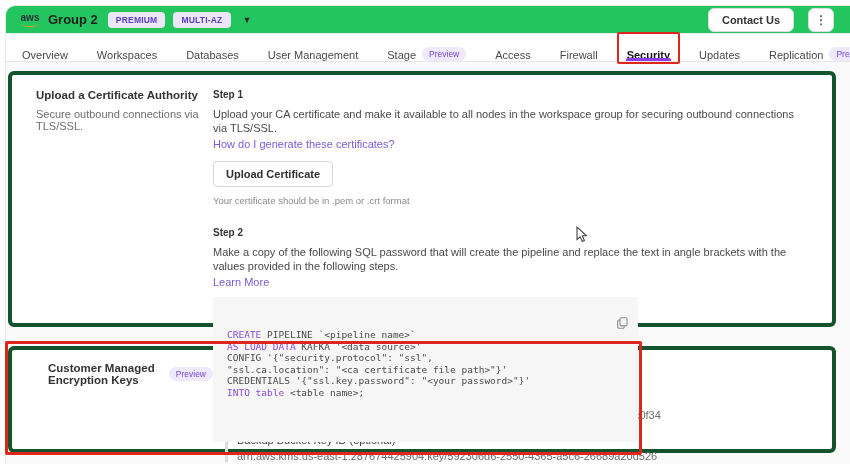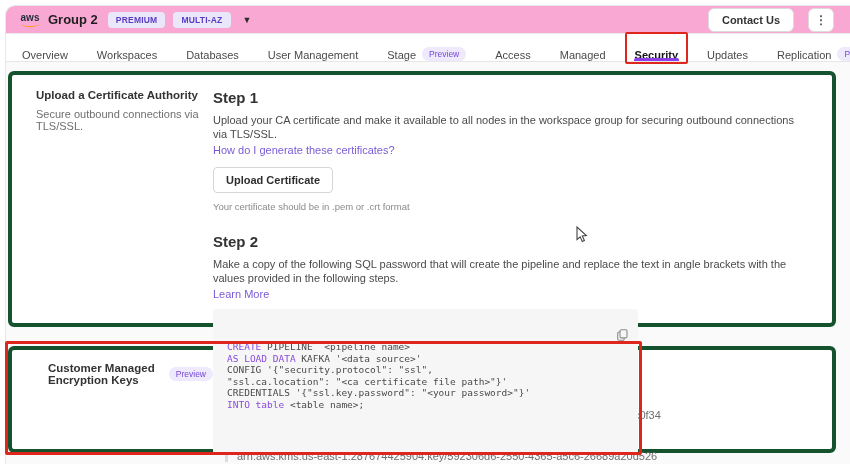--- a/index.html
+++ b/index.html
@@ -12,21 +12,21 @@
     overflow:hidden;
   }
   .page { position:absolute; inset:0; }
   .panel {
     position:absolute; left:5px; top:5px; right:0; bottom:0;
     border-left:1px solid #e7e7e7; border-top:1px solid #e7e7e7;
     border-top-left-radius:10px; overflow:hidden; background:#fafafa;
   }
   
   .header-row {
-    height:28px; background:#f9a8d4; border-bottom:1px solid #ececec;
+    height:28px; background:#22c55e; border-bottom:1px solid #ececec;
     display:flex; align-items:center; padding:0 16px 0 14px;
   }
   .header-left { display:flex; align-items:center; gap:8px; }
   .aws-logo { position:relative; width:20px; height:14px; font-weight:bold; font-size:10px; color:#252f3e; text-align:center; line-height:10px; }
   .aws-logo::after { content:""; position:absolute; left:1px; right:1px; bottom:0; height:5px; border-bottom:1.6px solid #ff9900; border-radius:0 0 50% 50%; }
   .group-title { font-size:13px; font-weight:bold; color:#1e1e1e; margin-right:2px; }
   .hbadge {
     background:#ebe7fa; color:#5b3bc4; font-size:8.5px; font-weight:bold;
     padding:3px 8px; border-radius:4px; letter-spacing:.2px; white-space:nowrap;
   }
@@ -54,21 +54,21 @@
   .tab-red-box { position:absolute; left:-9px; right:-9px; top:-2px; bottom:-3px; border:2.5px solid #df261c; border-radius:2px; pointer-events:none; z-index:6; }
   
   .content { position:relative; }
   .card { background:#fff; border:4px solid #14532d; border-radius:6px; margin:0 14px 0 2px; }
   .card1 { margin-top:9px; height:256px; padding:14px 24px 18px; display:flex; gap:12px; }
   .card2 { margin-top:19px; height:107px; padding:12px 36px; display:flex; gap:12px; }
   .col-left { width:165px; flex:none; }
   .col-right { flex:1; max-width:604px; }
   .card-title { font-size:11.5px; font-weight:bold; color:#333; }
   .card-sub { font-size:11px; color:#6f6f6f; margin-top:7px; }
-  .step-title { font-size:15px; font-weight:bold; color:#333; }
+  .step-title { font-size:10px; font-weight:bold; color:#333; }
   .step-desc { font-size:11px; color:#4a4a4a; margin-top:7px; line-height:14px; }
   .plink { font-size:11px; color:#7b5bd6; margin-top:3px; cursor:pointer; }
   .btn-upload {
     margin-top:11px; background:#fff; border:1px solid #d6d6d6; border-radius:4px;
     font-family:inherit; font-size:11px; font-weight:bold; color:#2e2e2e;
     padding:6px 12px; cursor:pointer; display:inline-block;
   }
   .hint { font-size:9.5px; color:#8a8a8a; margin-top:8px; }
   .step2 { margin-top:21px; }
   .codeblock {
@@ -124,21 +124,21 @@
           <span>User Management</span>
         </div>
       <div class="tab">
           <span>Stage</span>
           <span class="tbadge">Preview</span>
         </div>
       <div class="tab">
           <span>Access</span>
         </div>
       <div class="tab">
-          <span>Managed</span>
+          <span>Firewall</span>
         </div>
       <div class="tab active">
         <span>Security</span>
         <span class="underline"></span>
         <span class="tab-red-box"></span>
       </div>
       <div class="tab">
           <span>Updates</span>
         </div>
       <div class="tab">

